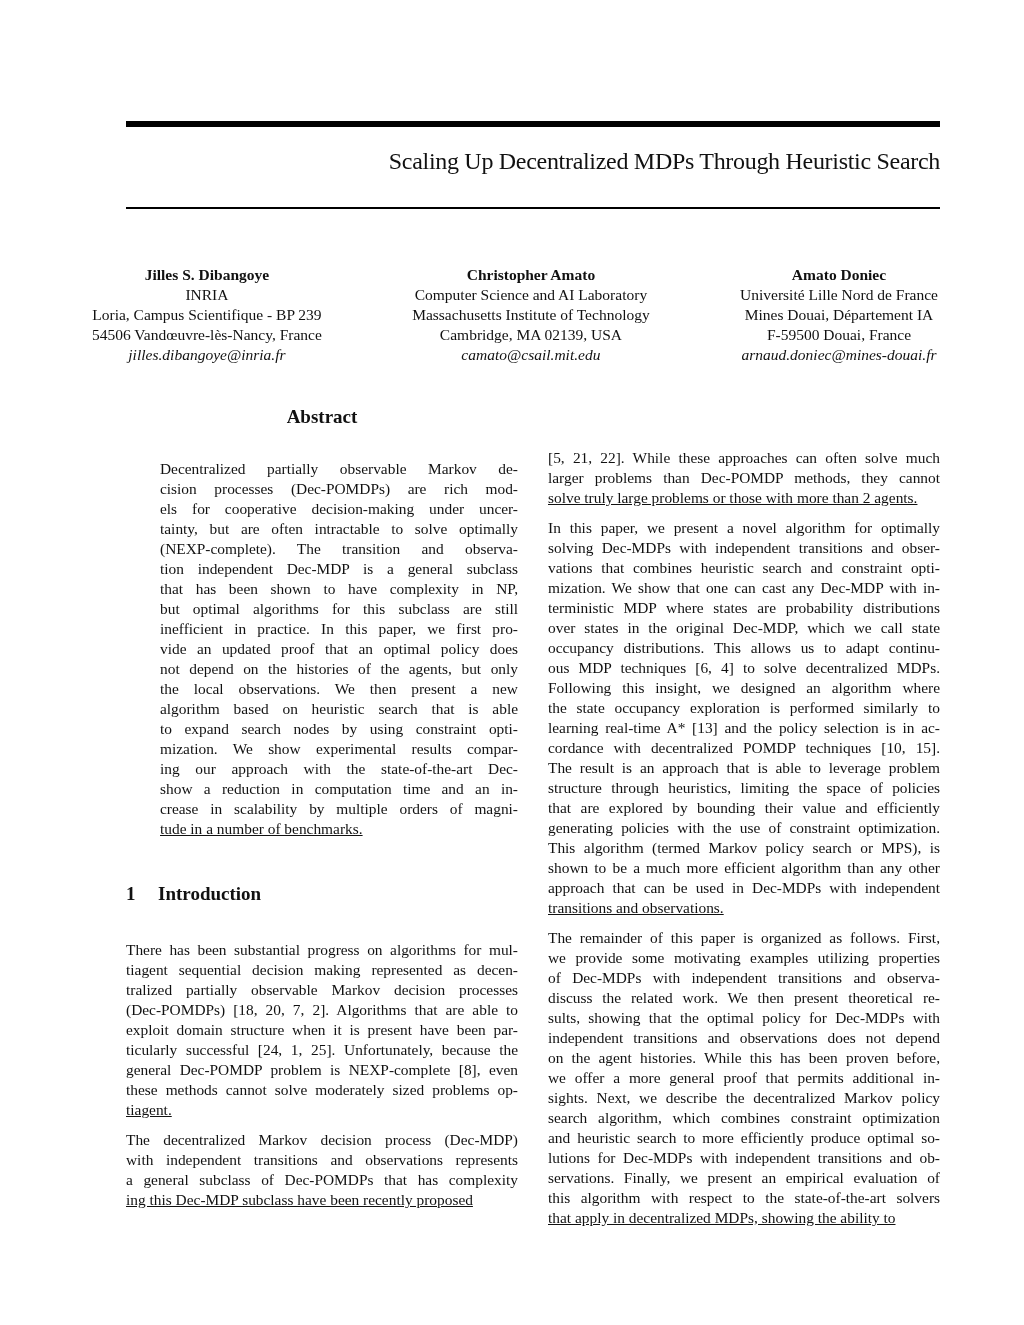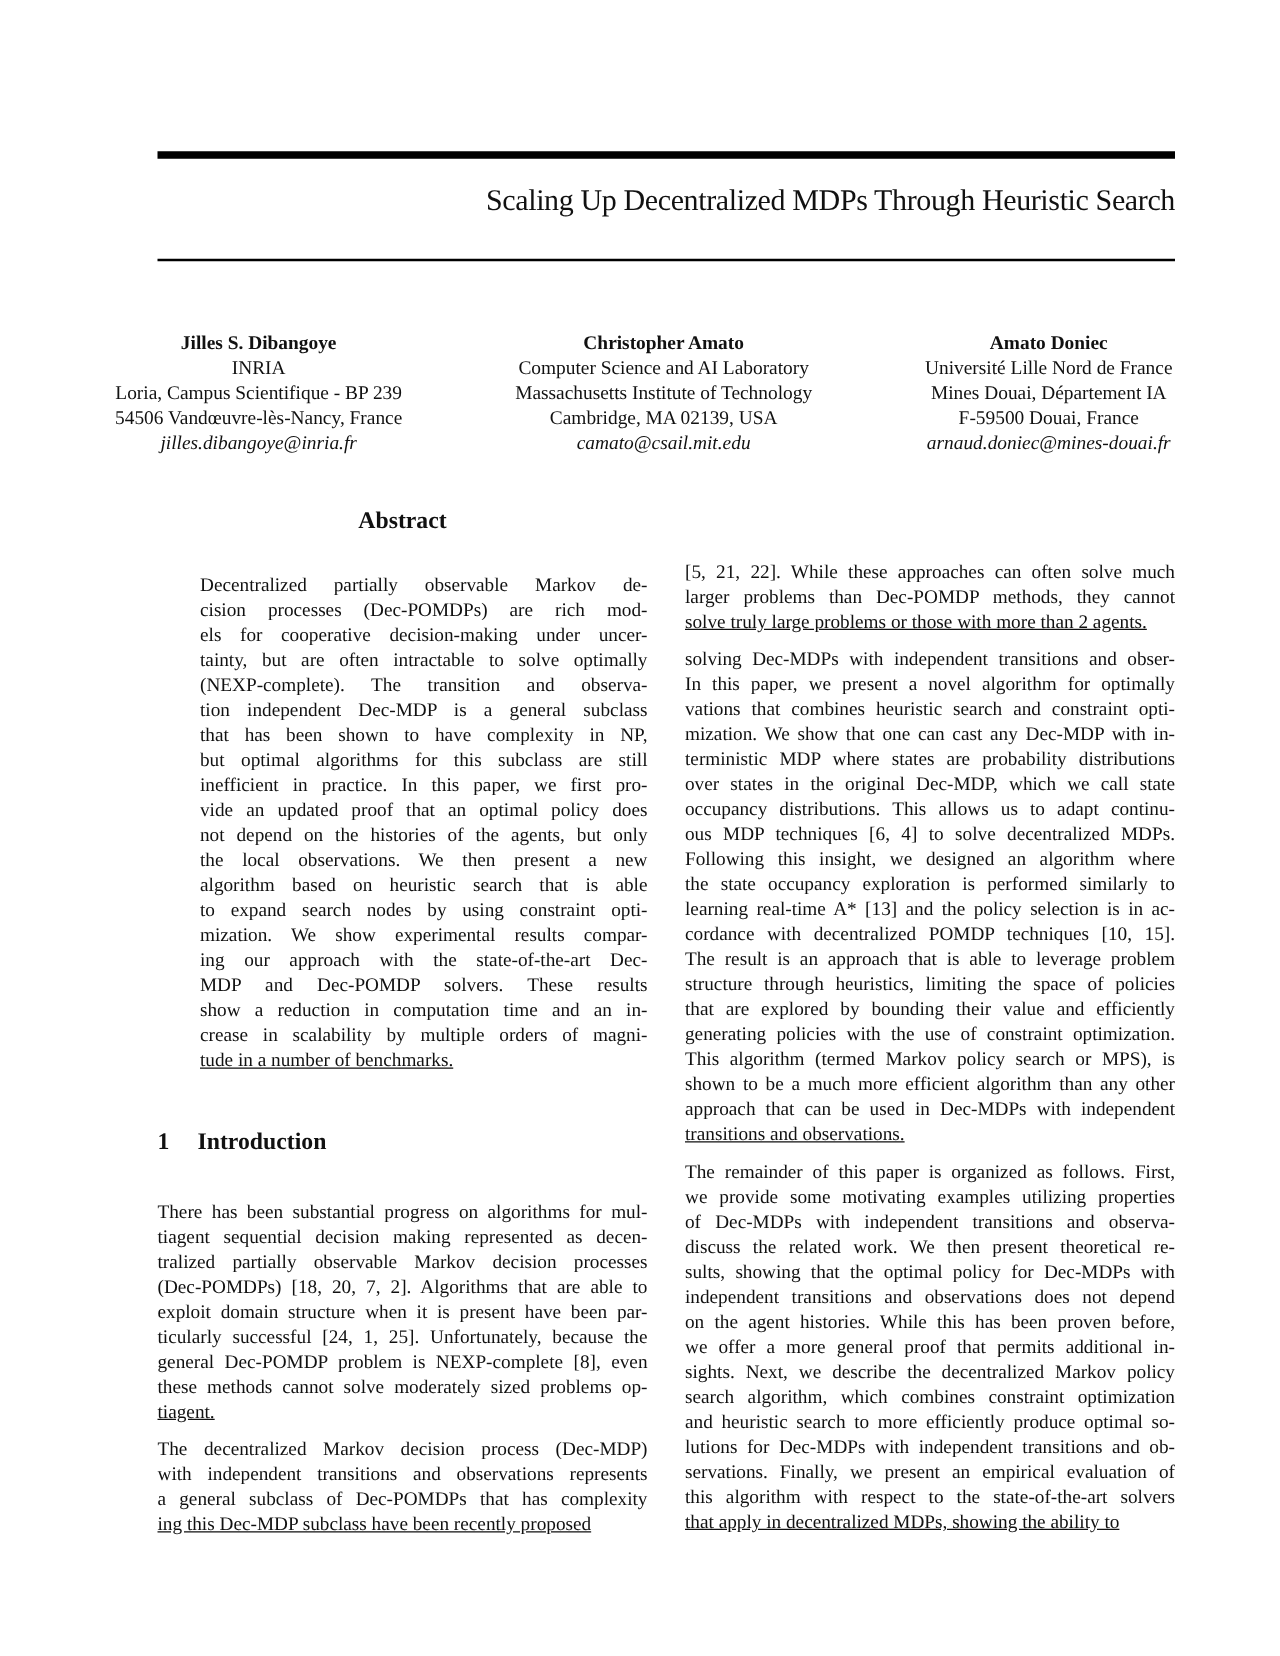--- a/index.html
+++ b/index.html
@@ -67,21 +67,20 @@
       <span class="line">that has been shown to have complexity in NP,</span>
       <span class="line">but optimal algorithms for this subclass are still</span>
       <span class="line">inefficient in practice. In this paper, we first pro-</span>
       <span class="line">vide an updated proof that an optimal policy does</span>
       <span class="line">not depend on the histories of the agents, but only</span>
       <span class="line">the local observations.  We then present a new</span>
       <span class="line">algorithm based on heuristic search that is able</span>
       <span class="line">to expand search nodes by using constraint opti-</span>
       <span class="line">mization. We show experimental results compar-</span>
       <span class="line">ing our approach with the state-of-the-art Dec-</span>
-      <span class="line">MDP and Dec-POMDP solvers.  These results</span>
       <span class="line">show a reduction in computation time and an in-</span>
       <span class="line">crease in scalability by multiple orders of magni-</span>
       <span class="line last">tude in a number of benchmarks.</span>
     </div>
 
   <div class="section-head">
     <span class="num">1</span><span>Introduction</span>
   </div>
   <div id="intro-left">
       <div class="para">
@@ -104,22 +103,22 @@
     </div>
 </div>
 
 <div class="col col-right" id="intro-right">
     <div class="para">
       <span class="line">[5, 21, 22].  While these approaches can often solve much</span>
       <span class="line">larger problems than Dec-POMDP methods, they cannot</span>
       <span class="line last">solve truly large problems or those with more than 2 agents.</span>
     </div>
     <div class="para">
+      <span class="line">In this paper, we present a novel algorithm for optimally</span>
       <span class="line">solving Dec-MDPs with independent transitions and obser-</span>
-      <span class="line">In this paper, we present a novel algorithm for optimally</span>
       <span class="line">vations that combines heuristic search and constraint opti-</span>
       <span class="line">mization. We show that one can cast any Dec-MDP with in-</span>
       <span class="line">terministic MDP where states are probability distributions</span>
       <span class="line">over states in the original Dec-MDP, which we call state</span>
       <span class="line">occupancy distributions.  This allows us to adapt continu-</span>
       <span class="line">ous MDP techniques [6, 4] to solve decentralized MDPs.</span>
       <span class="line">Following this insight, we designed an algorithm where</span>
       <span class="line">the state occupancy exploration is performed similarly to</span>
       <span class="line">learning real-time A* [13] and the policy selection is in ac-</span>
       <span class="line">cordance with decentralized POMDP techniques [10, 15].</span>

